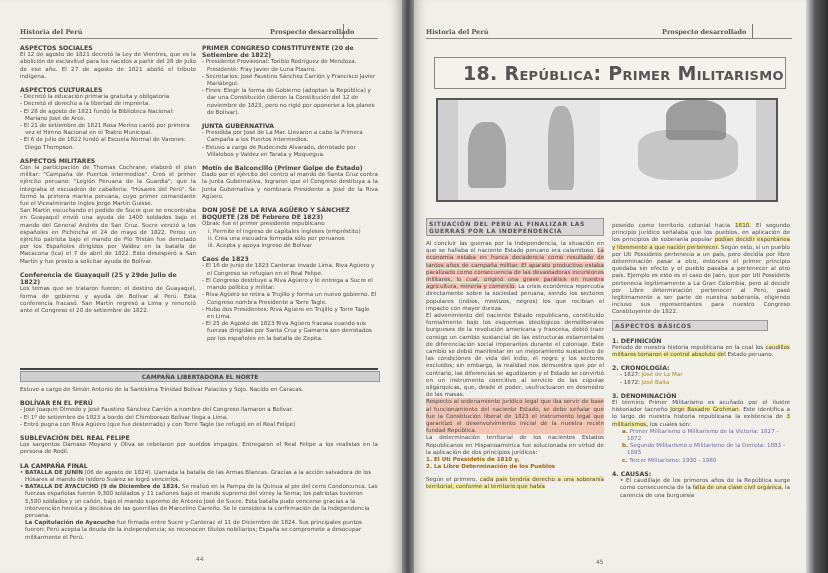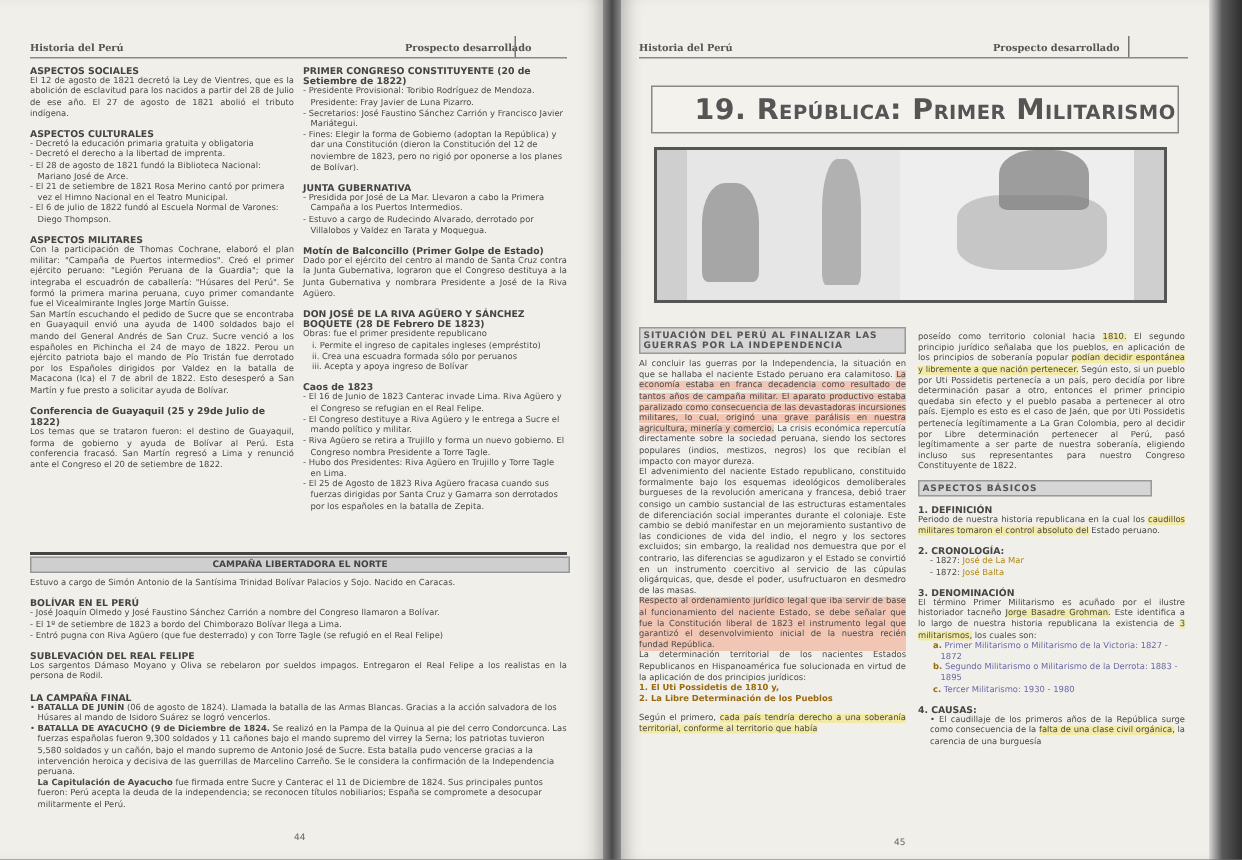--- a/index.html
+++ b/index.html
@@ -114,21 +114,21 @@
 
 <div class="spine"></div>
 
 <div class="page right">
   <div class="runhead" style="left:12px;">Historia del Perú</div>
   <div class="runhead" style="left:248px;">Prospecto desarrollado</div>
   <div class="tick" style="left:338px;"></div>
   <div class="rule" style="left:12px;width:366px;"></div>
 
   <div class="title-box">
-    <span>19. República: Primer Militarismo</span>
+    <span>18. República: Primer Militarismo</span>
   </div>
 
   <div class="illus">
     <div class="fig" style="left:30px;top:22px;width:38px;height:66px;background:#8a8a8a;"></div>
     <div class="fig" style="left:110px;top:6px;width:26px;height:84px;background:#9a9a9a;"></div>
     <div class="fig" style="left:200px;top:30px;width:100px;height:50px;background:#b5b5b5;border-radius:30%;"></div>
     <div class="fig" style="left:228px;top:0;width:60px;height:40px;background:#7a7a7a;"></div>
   </div>
 
   <div class="col" style="left:12px;top:218px;width:178px;">

